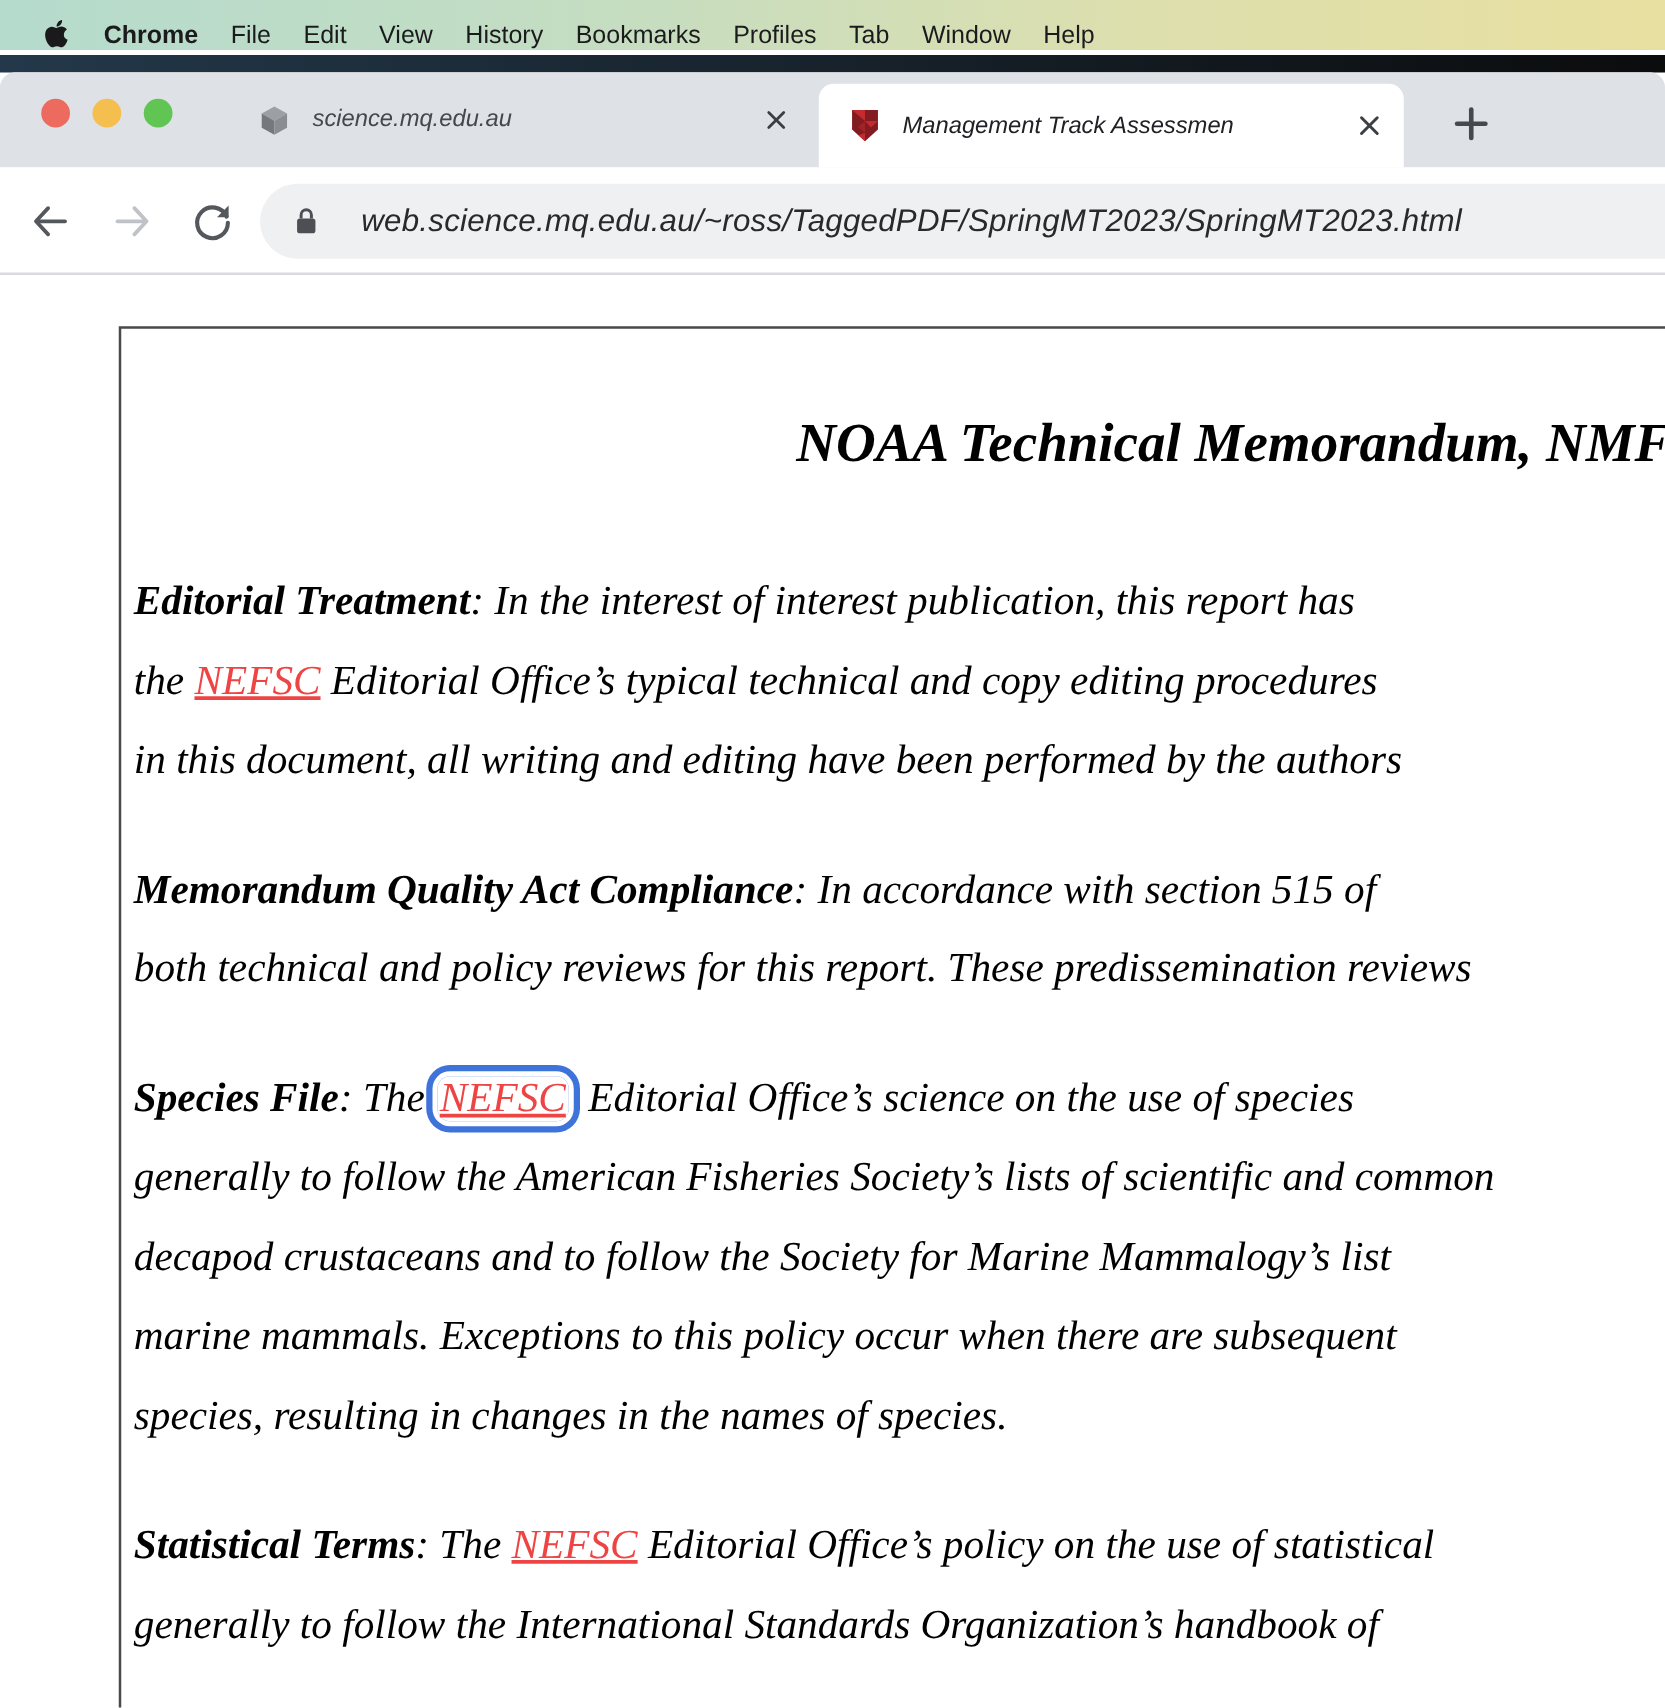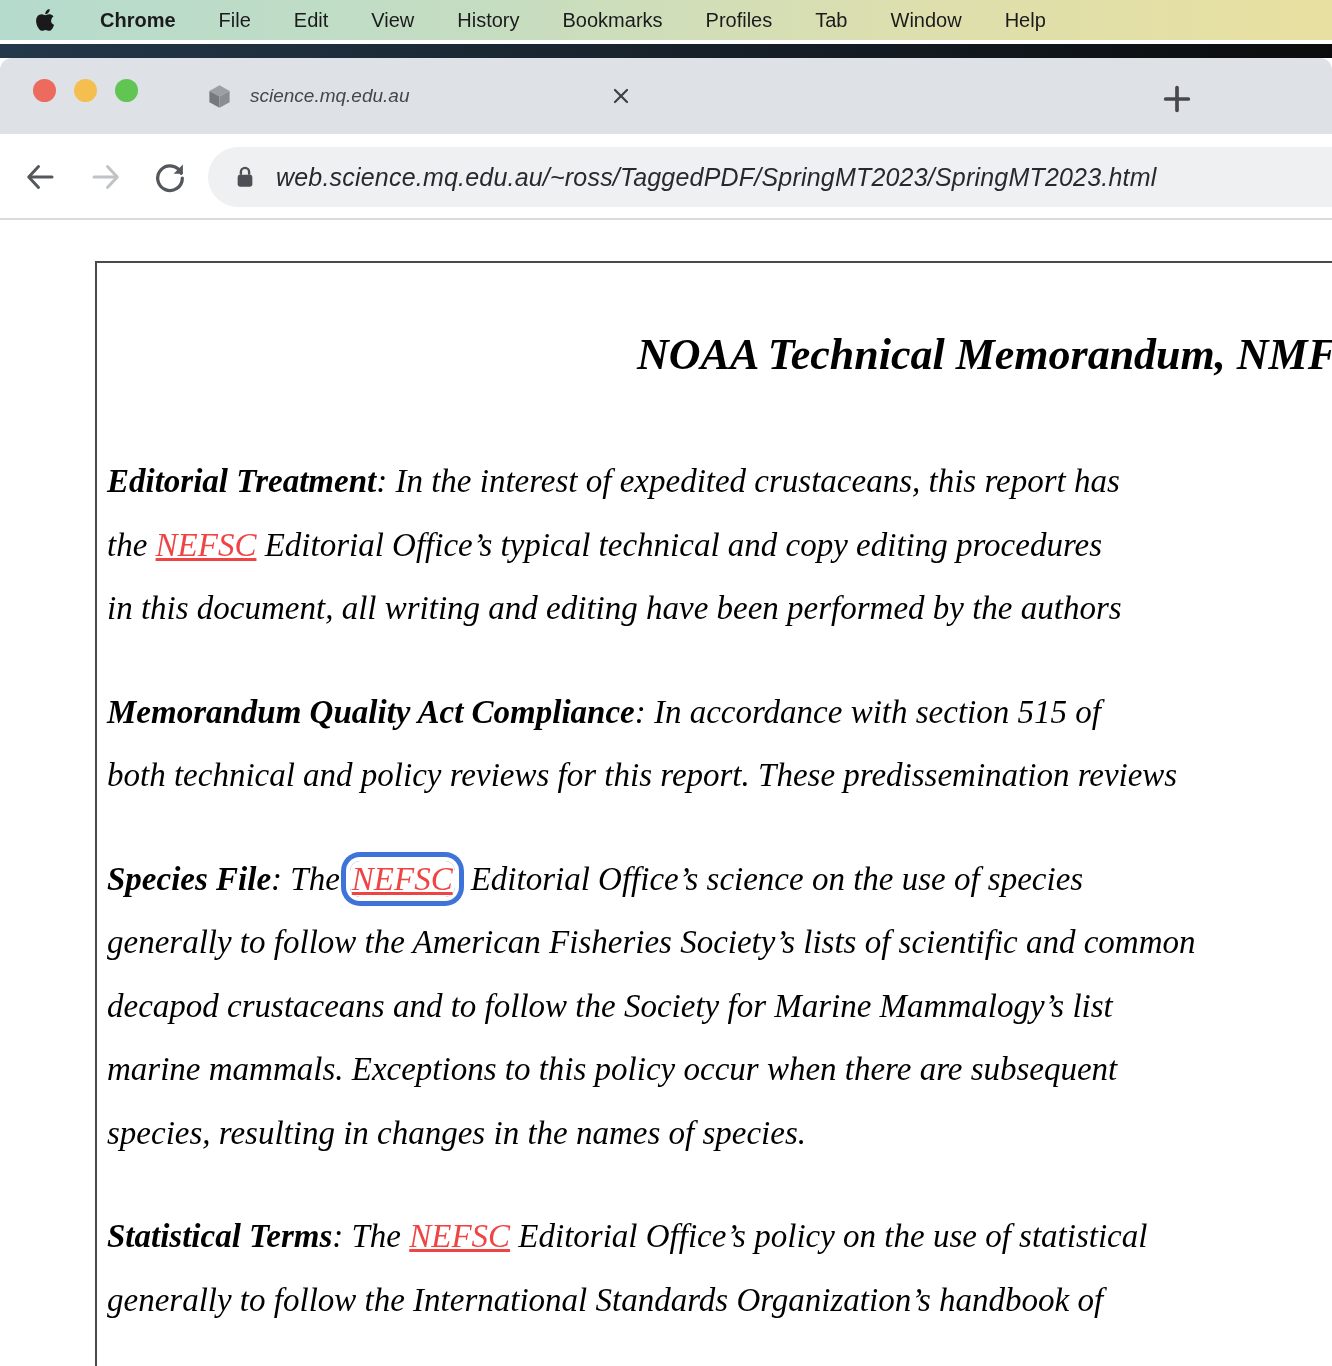--- a/index.html
+++ b/index.html
@@ -3,21 +3,21 @@
 <meta charset="utf-8">
 <style>
   * { margin:0; padding:0; box-sizing:border-box; }
   html,body { width:1332px; height:1366px; }
   body { position:relative; overflow:hidden; background:#fff;
          font-family:"Liberation Sans", sans-serif; }
 
   
   .menubar { position:absolute; top:0; left:0; width:100%; height:40px;
     background:linear-gradient(90deg,#b5dbcd 0%,#c4ddc2 35%,#dddfae 68%,#e8e0a0 100%);
-    display:flex; align-items:center; gap:43px; padding-left:35px;
+    display:flex; align-items:flex-end; gap:26px; padding-left:35px;
     font-size:20px; color:#1b1b1d; }
   .menubar .apple { display:flex; align-items:center; }
   .menubar .app-name { font-weight:700; }
   .menubar .mitem { white-space:nowrap; }
 
   
   .desktop-strip { position:absolute; top:44px; left:0; width:100%; height:14px;
     background:linear-gradient(90deg,#23384a,#0b0c0d); }
 
   
@@ -45,21 +45,21 @@
 
   .newtab-btn { position:absolute; left:1160px; top:24px; width:34px; height:34px; display:flex; }
 
   .toolbar { position:absolute; top:76px; left:0; width:100%; height:86px; background:#fff;
     border-bottom:2px solid #d9dbdf; }
   .navicon { position:absolute; top:25px; display:flex; }
   .nav-back { left:22px; } .nav-fwd { left:88px; } .nav-reload { left:152px; }
 
   .urlbar { position:absolute; left:208px; top:13px; right:-40px; height:60px;
     border-radius:30px; background:#eef0f2; display:flex; align-items:center; padding-left:26px; }
-  .url-text { margin-left:20px; font-size:25px; color:#27292d; letter-spacing:.2px; white-space:nowrap; }
+  .url-text { margin-left:33px; font-size:25px; color:#27292d; letter-spacing:.2px; white-space:nowrap; }
 
   
   .page { position:absolute; top:162px; left:0; right:0; bottom:0; background:#fff; overflow:hidden; }
   .docbox { position:absolute; left:95px; top:41px; right:-12px; bottom:-12px;
     border:2px solid #4a4a4c; padding:60px 0 0 10px;
     font-family:"Liberation Serif", serif; color:#000; }
 
   .doc-title { font-weight:700; font-size:44px; line-height:63px; white-space:nowrap;
     margin:0 0 64px 530px; }
   .para { margin:0 0 40px 0; }
@@ -112,20 +112,38 @@
       </span>
       <span class="t-title">science.mq.edu.au</span>
       <span class="closex">
         <svg width="22" height="22" viewBox="0 0 22 22" stroke="#3c4043" stroke-width="2.2" stroke-linecap="round">
           <line x1="5" y1="5" x2="17" y2="17"></line>
             <line x1="17" y1="5" x2="5" y2="17"></line>
         </svg>
       </span>
     </div>
 
+    <div class="tab-active">
+      <span style="display:flex;">
+        <svg width="26" height="29" viewBox="0 0 24 28">
+          <path d="M2 2h20v15L12 26 2 17z" fill="#821c21"></path>
+          <polygon points="2,2 12,2 12,10.5" fill="#c52a2e"></polygon>
+          <polygon points="12,10.5 22,10.5 16.5,15.5" fill="#c52a2e"></polygon>
+          <polygon points="12,10.5 12,19.5 6.5,15" fill="#a32227"></polygon>
+          <polygon points="12,19.5 12,26 7,21.5" fill="#c52a2e"></polygon>
+        </svg>
+      </span>
+      <span class="t-title">Management Track Assessmen</span>
+      <span class="closex">
+        <svg width="23" height="23" viewBox="0 0 22 22" stroke="#3c4043" stroke-width="2.3" stroke-linecap="round">
+          <line x1="5" y1="5" x2="17" y2="17"></line>
+            <line x1="17" y1="5" x2="5" y2="17"></line>
+        </svg>
+      </span>
+    </div>
 
     <span class="newtab-btn">
       <svg width="34" height="34" viewBox="0 0 24 24" stroke="#46484c" stroke-width="2.6" stroke-linecap="round">
         <line x1="12" y1="4" x2="12" y2="20"></line>
           <line x1="4" y1="12" x2="20" y2="12"></line>
       </svg>
     </span>
   </div>
 
   <div class="toolbar">
@@ -158,21 +176,21 @@
       <span class="url-text">web.science.mq.edu.au/~ross/TaggedPDF/SpringMT2023/SpringMT2023.html</span>
     </div>
   </div>
 
   <div class="page">
     <div class="docbox">
 
       <div class="doc-title">NOAA Technical Memorandum, NMFS</div>
 
       <div class="para">
-        <div class="doc-line"><span class="blabel">Editorial Treatment</span><span>: In the interest of expedited crustaceans, this report has</span></div>
+        <div class="doc-line"><span class="blabel">Editorial Treatment</span><span>: In the interest of interest publication, this report has</span></div>
         <div class="doc-line"><span>the </span><a class="doclink">NEFSC</a><span> Editorial Office’s typical technical and copy editing procedures</span></div>
         <div class="doc-line">in this document, all writing and editing have been performed by the authors</div>
       </div>
 
       <div class="para">
         <div class="doc-line"><span class="blabel">Memorandum Quality Act Compliance</span><span>: In accordance with section 515 of</span></div>
         <div class="doc-line">both technical and policy reviews for this report. These predissemination reviews</div>
       </div>
 
       <div class="para">

